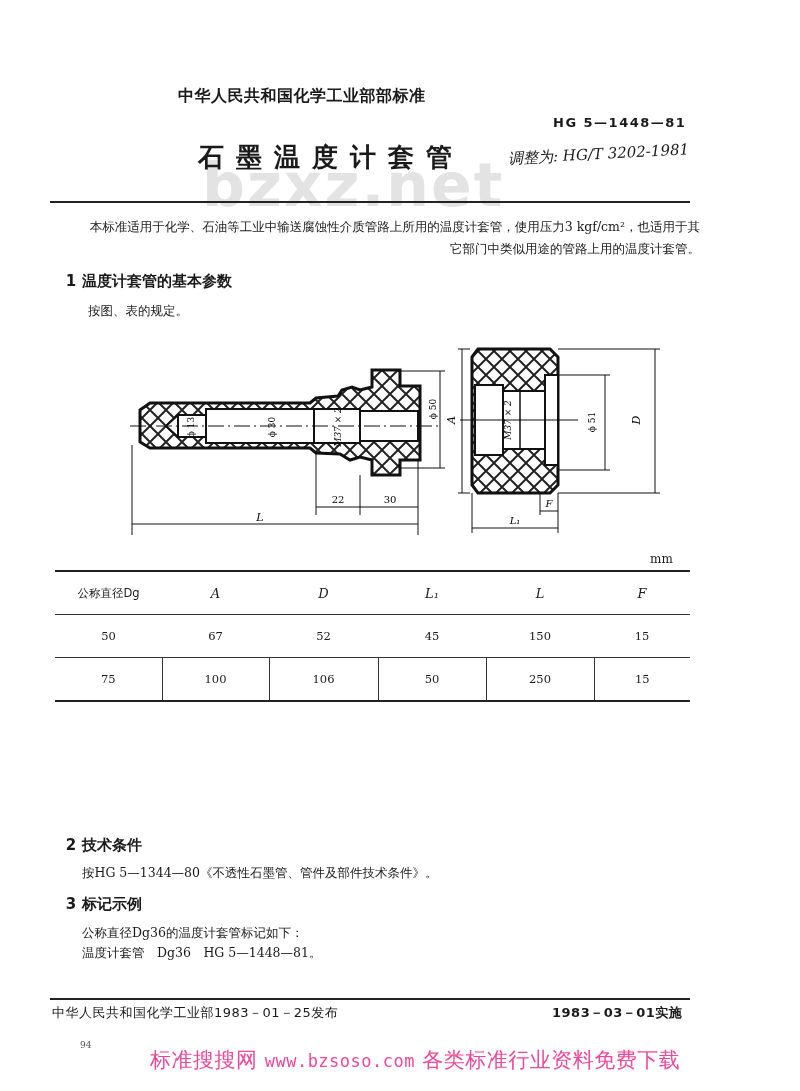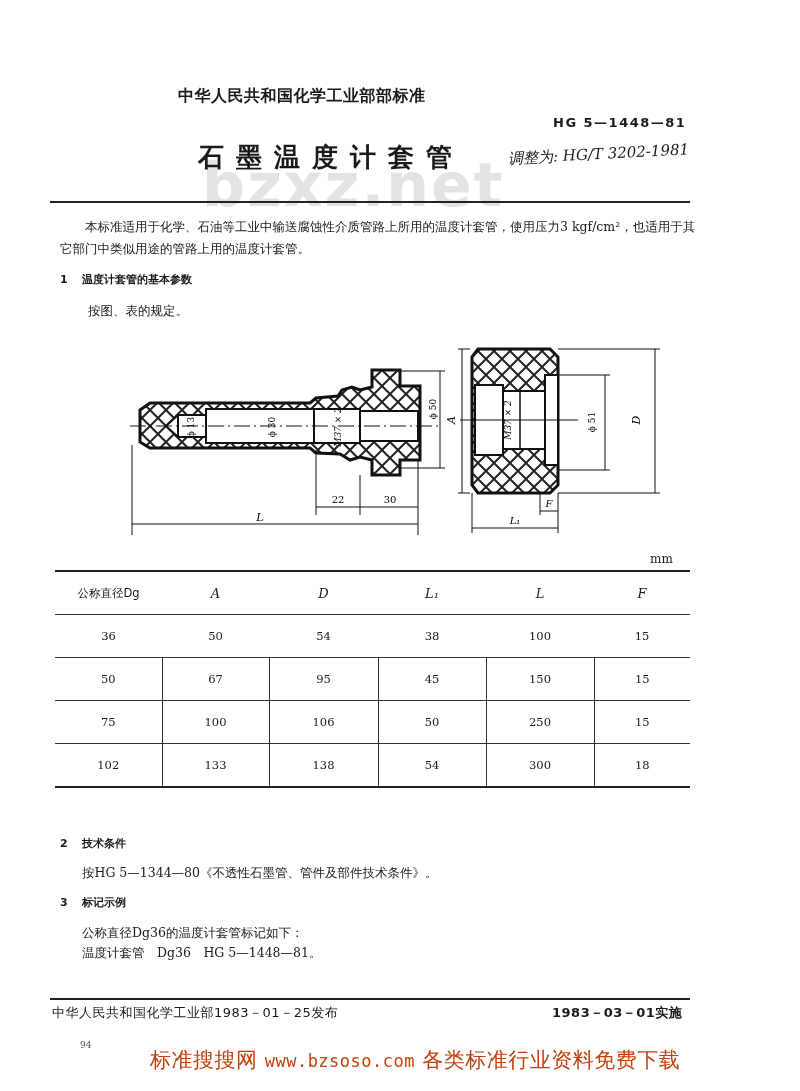--- a/index.html
+++ b/index.html
@@ -6,52 +6,52 @@
   body { width:800px; height:1091px; position:relative; overflow:hidden; font-family:"DejaVu Serif", serif; color:#1a1a1a; }
   .abs { position:absolute; }
   .org { left:178px; top:86px; font-family:"DejaVu Sans", sans-serif; font-weight:bold; font-size:16px; letter-spacing:0.5px; }
   .code { left:553px; top:115px; font-family:"DejaVu Sans", sans-serif; font-weight:bold; font-size:13px; letter-spacing:1.5px; }
   .title { left:198px; top:140px; font-family:"DejaVu Sans", sans-serif; font-size:26px; font-weight:bold; letter-spacing:12px; }
   .handnote { left:508px; top:145px; font-family:"DejaVu Serif", serif; font-style:italic; font-size:15px; transform:rotate(-3deg); }
   .wm { left:202px; top:150px; font-family:"DejaVu Sans", sans-serif; font-weight:bold; font-size:60px; color:#e3e3e3; letter-spacing:2px; z-index:0; }
   .rule-top { left:50px; top:201px; width:640px; height:2px; background:#222; }
   .para { font-size:12.5px; line-height:22px; }
   .p1 { left:60px; top:216px; width:640px; }
-  .sec { font-family:"DejaVu Sans", sans-serif; font-weight:bold; font-size:11px; }
+  .sec { font-family:"DejaVu Sans", sans-serif; font-weight:bold; font-size:15px;text-align:center; }
   .sec .num { display:inline-block; width:22px; }
   .unit { left:650px; top:552px; font-size:12px; }
   table.spec { position:absolute; left:55px; top:570px; width:635px; border-collapse:collapse; font-size:11.5px; }
   table.spec td, table.spec th { border-left:1px solid #333; text-align:center; height:40px; font-weight:normal; }
   table.spec tr:first-child td, table.spec tr:first-child th { border-left:none; }
   table.spec td:first-child, table.spec th:first-child { border-left:none; }
   table.spec tr { border-bottom:1.2px solid #333; }
   table.spec thead tr { border-top:2px solid #222; border-bottom:1.2px solid #333; }
   table.spec tbody tr:last-child { border-bottom:2px solid #222; }
   table.spec th { font-style:italic; font-family:"DejaVu Serif", serif; font-size:13px; }
   table.spec th.first { font-style:normal; font-size:11.5px; font-family:"DejaVu Sans", sans-serif; }
   .rule-bottom { left:50px; top:998px; width:640px; height:2px; background:#222; }
   .footer-l { left:52px; top:1004px; font-family:"DejaVu Sans", sans-serif; font-weight:normal; font-size:13px; letter-spacing:0.5px; }
   .footer-r { left:552px; top:1004px; font-family:"DejaVu Sans", sans-serif; font-weight:bold; font-size:13px; letter-spacing:0.5px;text-align:right; }
   .pgno { left:80px; top:1040px; font-size:9px; color:#555; }
-  .banner { left:150px; top:1046px; font-family:"DejaVu Sans", sans-serif; font-size:21px; color:#c2410c; letter-spacing:0.5px; }
+  .banner { left:150px; top:1046px; font-family:"DejaVu Sans", sans-serif; font-size:21px; color:#ec4899; letter-spacing:0.5px; }
   .banner .url { font-family:"DejaVu Sans Mono", monospace; font-size:17px; }
   svg text { font-family:"DejaVu Serif", serif; }
 </style>
 </head>
 <body>
 
 <div class="abs wm">bzxz.net</div>
 
 <div class="abs org">中华人民共和国化学工业部部标准</div>
 <div class="abs code">HG 5—1448—81</div>
 <div class="abs title">石墨温度计套管</div>
 <div class="abs handnote">调整为: HG/T 3202-1981</div>
 <div class="abs rule-top"></div>
 
-<div class="abs para p1" style="text-indent:2em;">本标准适用于化学、石油等工业中输送腐蚀性介质管路上所用的温度计套管，使用压力3 kgf/cm²，也适用于其它部门中类似用途的管路上用的温度计套管。</div>
+<div class="abs para p1" style="text-indent:2em;text-align:right;">本标准适用于化学、石油等工业中输送腐蚀性介质管路上所用的温度计套管，使用压力3 kgf/cm²，也适用于其它部门中类似用途的管路上用的温度计套管。</div>
 
 <div class="abs sec" style="left:60px; top:272px;">
   <span class="num">1</span><span>温度计套管的基本参数</span>
 </div>
 <div class="abs para" style="left:88px; top:300px;">按图、表的规定。</div>
 
 <svg class="abs" style="left:110px; top:335px;" width="570" height="215" viewBox="0 0 570 215">
   <defs>
     <pattern id="xh" width="16" height="16" patternUnits="userSpaceOnUse" patternTransform="rotate(0)">
       <rect width="16" height="16" fill="#fff"></rect>
@@ -135,50 +135,34 @@
       <th class="first" style="width:105px;">公称直径Dg</th>
       <th style="width:105px;">A</th>
       <th style="width:107px;">D</th>
       <th style="width:106px;">L₁</th>
       <th style="width:106px;">L</th>
       <th>F</th>
     </tr>
   </thead>
   <tbody>
     <tr>
-      <td>36</td>
-      <td>50</td>
-      <td>54</td>
-      <td>38</td>
-      <td>100</td>
-      <td>15</td>
-    </tr>
-    <tr>
       <td>50</td>
       <td>67</td>
-      <td>95</td>
+      <td>52</td>
       <td>45</td>
       <td>150</td>
       <td>15</td>
     </tr>
     <tr>
       <td>75</td>
       <td>100</td>
       <td>106</td>
       <td>50</td>
       <td>250</td>
       <td>15</td>
-    </tr>
-    <tr>
-      <td>102</td>
-      <td>133</td>
-      <td>138</td>
-      <td>54</td>
-      <td>300</td>
-      <td>18</td>
     </tr>
   </tbody>
 </table>
 
 <div class="abs sec" style="left:60px; top:836px;">
   <span class="num">2</span><span>技术条件</span>
 </div>
 <div class="abs para" style="left:82px; top:862px;">按HG 5—1344—80《不透性石墨管、管件及部件技术条件》。</div>
 
 <div class="abs sec" style="left:60px; top:895px;">

